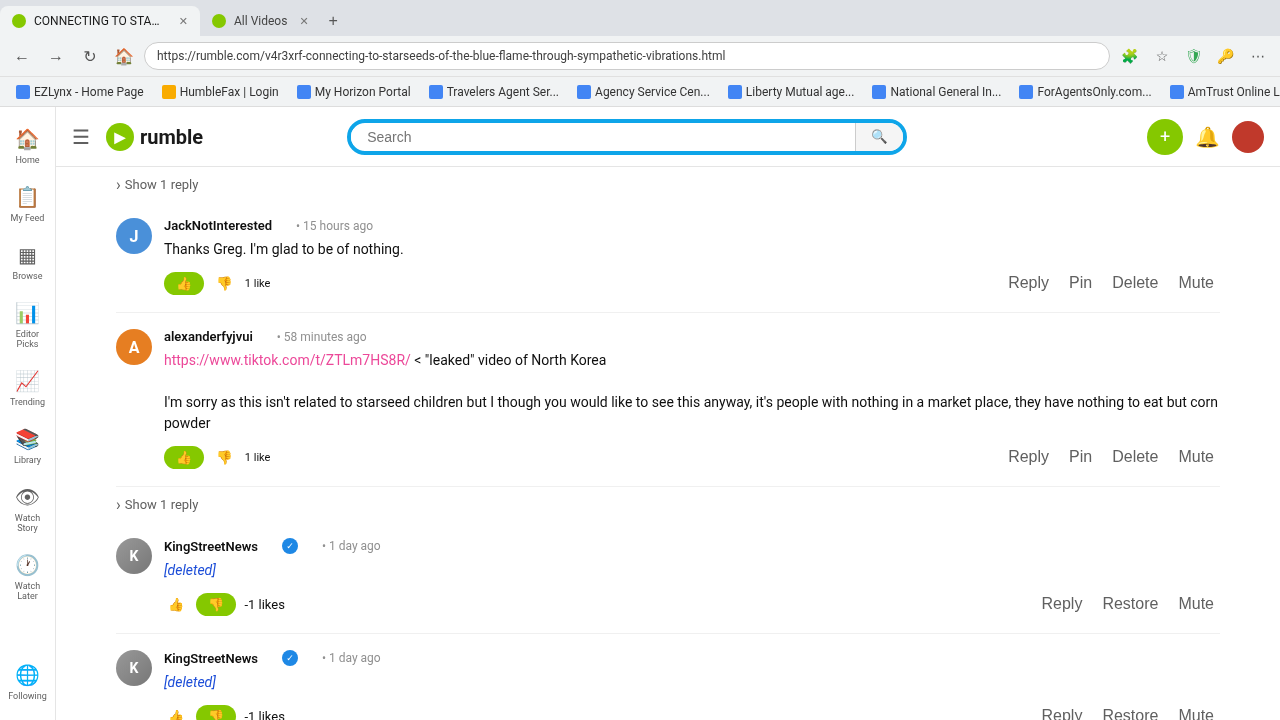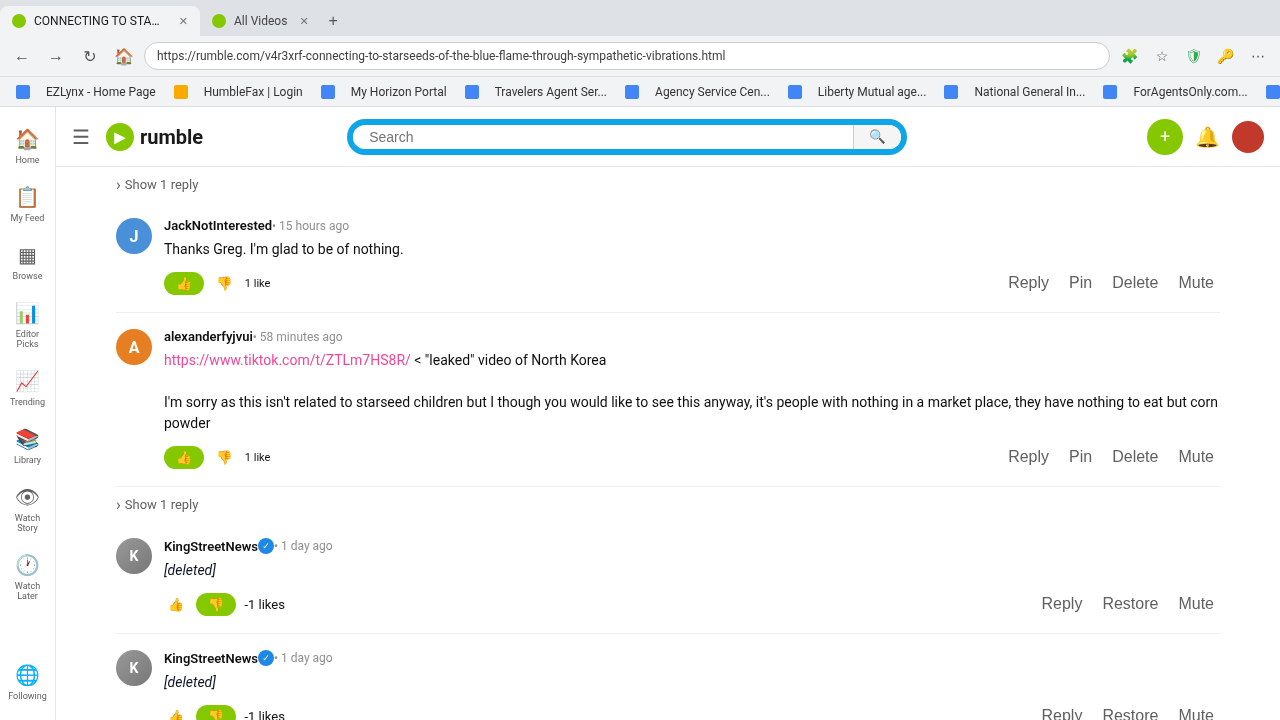--- a/index.html
+++ b/index.html
@@ -16,21 +16,21 @@
     .tab-close { font-size: 11px; color: #777; cursor: pointer; margin-left: 4px; }
     .tab-new { background: none; border: none; font-size: 16px; padding: 0 8px; color: #555; cursor: pointer; }
 
     .browser-nav { display: flex; align-items: center; height: 40px; padding: 4px 8px; gap: 6px; background: #f1f3f4; }
     .nav-btn { width: 28px; height: 28px; border-radius: 50%; border: none; background: none; cursor: pointer; display: flex; align-items: center; justify-content: center; color: #555; font-size: 16px; }
     .address-bar { flex: 1; height: 28px; border: 1px solid #ccc; border-radius: 14px; background: #fff; display: flex; align-items: center; padding: 0 12px; font-size: 12px; color: #333; }
     .nav-icons { display: flex; gap: 4px; }
     .nav-icon-btn { width: 28px; height: 28px; border-radius: 50%; border: none; background: none; cursor: pointer; display: flex; align-items: center; justify-content: center; color: #555; font-size: 14px; }
 
     .bookmarks-bar { height: 30px; display: flex; align-items: center; padding: 0 8px; gap: 2px; border-top: 1px solid #e0e0e0; overflow: hidden; }
-    .bookmark-item { display: flex; align-items: center; gap: 16px; padding: 2px 8px; border-radius: 4px; font-size: 12px; color: #333; cursor: pointer; white-space: nowrap; }
+    .bookmark-item { display: flex; align-items: center; gap: 4px; padding: 2px 8px; border-radius: 4px; font-size: 12px; color: #333; cursor: pointer; white-space: nowrap; }
     .bookmark-icon { width: 14px; height: 14px; border-radius: 2px; background: #4285f4; flex-shrink: 0; }
     .bk-yellow { background: #f9ab00; }
     .bk-blue { background: #4285f4; }
 
     
     .app { display: flex; height: calc(720px - 36px - 40px - 30px); overflow: hidden; }
 
     
     .sidebar { width: 56px; background: #fff; border-right: 1px solid #e5e5e5; display: flex; flex-direction: column; align-items: center; padding: 12px 0; gap: 4px; overflow: hidden; }
     .sidebar-item { display: flex; flex-direction: column; align-items: center; padding: 8px 4px; width: 100%; cursor: pointer; gap: 4px; border-radius: 8px; }
@@ -39,48 +39,48 @@
 
     
     .main { flex: 1; overflow-y: auto; background: #fff; }
 
     
     .header { display: flex; align-items: center; padding: 0 16px; height: 60px; border-bottom: 1px solid #e5e5e5; position: sticky; top: 0; background: #fff; z-index: 10; }
     .hamburger { font-size: 20px; color: #606060; cursor: pointer; margin-right: 16px; }
     .logo { display: flex; align-items: center; gap: 6px; margin-right: 24px; }
     .logo-icon { width: 28px; height: 28px; background: #85c800; border-radius: 50%; display: flex; align-items: center; justify-content: center; }
     .logo-text { font-size: 20px; font-weight: 700; color: #1a1a1a; }
-    .search-bar { flex: 1; max-width: 560px; margin: 0 auto; display: flex; align-items: center; border: 6px solid #0ea5e9; border-radius: 20px; overflow: hidden; height: 36px; }
+    .search-bar { flex: 1; max-width: 560px; margin: 0 auto; display: flex; align-items: center; border: 4px solid #0ea5e9; border-radius: 20px; overflow: hidden; height: 36px; }
     .search-input { flex: 1; border: none; outline: none; padding: 0 16px; font-size: 14px; }
     .search-btn { width: 48px; height: 36px; background: #f5f5f5; border: none; border-left: 1px solid #ccc; cursor: pointer; display: flex; align-items: center; justify-content: center; }
     .header-right { display: flex; align-items: center; gap: 12px; margin-left: auto; }
     .upload-btn { width: 36px; height: 36px; background: #85c800; border-radius: 50%; display: flex; align-items: center; justify-content: center; color: #fff; font-size: 18px; cursor: pointer; }
     .bell-icon { font-size: 20px; color: #606060; cursor: pointer; }
     .avatar { width: 32px; height: 32px; border-radius: 50%; background: #c0392b; cursor: pointer; }
 
     
     .comments-area { padding: 0 60px; }
     .show-reply { color: #606060; font-size: 13px; cursor: pointer; padding: 8px 0; display: inline-flex; align-items: center; gap: 4px; }
     .show-reply::before { content: '›'; font-size: 16px; }
 
     .comment { display: flex; gap: 12px; padding: 16px 0; border-bottom: 1px solid #f0f0f0; }
     .comment-avatar { width: 36px; height: 36px; border-radius: 50%; flex-shrink: 0; display: flex; align-items: center; justify-content: center; font-weight: 700; font-size: 16px; color: #fff; }
     .av-j { background: #4a90d9; }
     .av-a { background: #e67e22; }
     .av-k { width: 36px; height: 36px; border-radius: 50%; overflow: hidden; background: #888; flex-shrink: 0; }
 
     .comment-body { flex: 1; }
-    .comment-header { display: flex; align-items: center; gap: 0; margin-bottom: 6px; }
+    .comment-header { display: flex; align-items: center; gap: 24px; margin-bottom: 6px; }
     .comment-author { font-weight: 600; font-size: 13px; color: #0f0f0f; }
     .comment-badge { width: 16px; height: 16px; background: #1e88e5; border-radius: 50%; display: flex; align-items: center; justify-content: center; }
     .comment-badge::after { content: '✓'; color: #fff; font-size: 9px; }
     .comment-time { font-size: 12px; color: #909090; }
     .comment-text { font-size: 14px; color: #0f0f0f; line-height: 1.5; margin-bottom: 10px; }
     .comment-text a { color: #ec4899; text-decoration: none; }
-    .comment-text.deleted { color: #0f172a; font-style: italic; }
+    .comment-text.deleted { color: #1d4ed8; font-style: italic; }
 
     .comment-actions { display: flex; align-items: center; gap: 8px; }
     .like-btn { display: flex; align-items: center; gap: 4px; background: #85c800; border: none; border-radius: 16px; padding: 4px 12px; cursor: pointer; color: #fff; font-size: 13px; }
     .like-btn-inactive { display: flex; align-items: center; gap: 4px; background: none; border: none; padding: 4px; cursor: pointer; color: #606060; font-size: 13px; }
     .dislike-btn { display: flex; align-items: center; gap: 4px; background: #85c800; border: none; border-radius: 16px; padding: 4px 12px; cursor: pointer; color: #fff; font-size: 13px; }
     .dislike-inactive { background: none; border: none; padding: 4px; cursor: pointer; color: #606060; }
     .like-count { font-size: 11px; color: #0f0f0f; }
     .action-spacer { flex: 1; }
     .comment-action-btn { background: none; border: none; font-size: 16px; color: #606060; cursor: pointer; padding: 4px 6px; }
 

